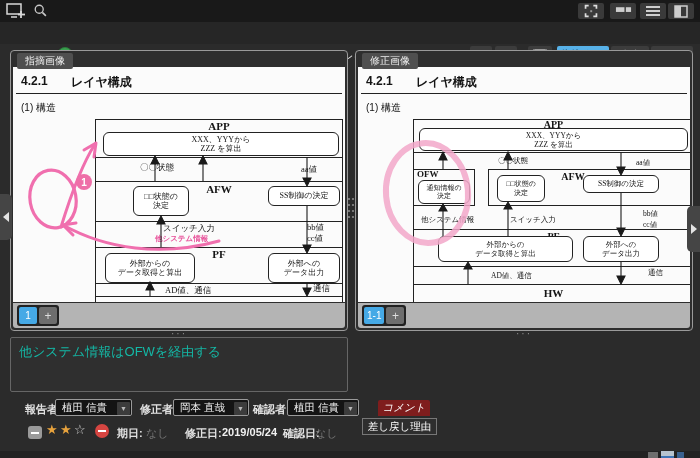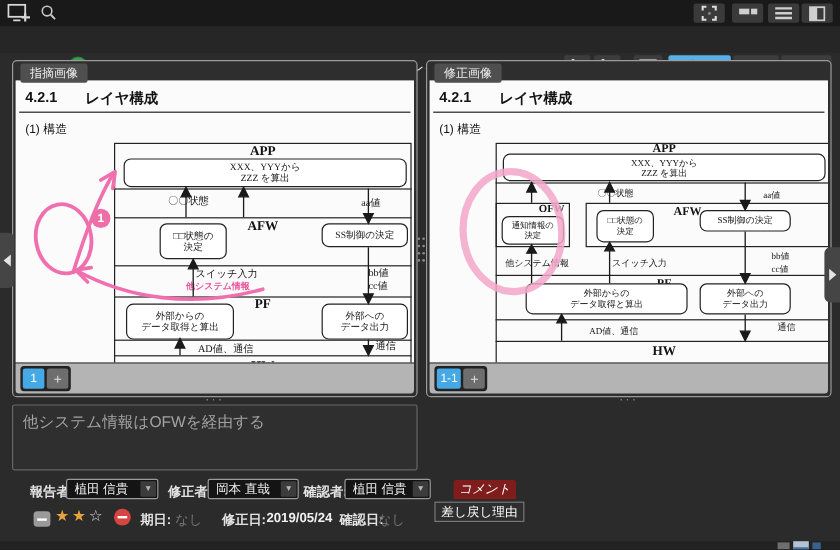--- a/index.html
+++ b/index.html
@@ -54,27 +54,27 @@
   .pgbtn{min-width:18px;height:17px;background:#45a9e6;color:#fff;font-size:10px;border-radius:2px;
          display:flex;align-items:center;justify-content:center;padding:0 3px;font-family:"Liberation Sans",sans-serif;}
   .plusbtn{width:18px;height:17px;background:#6e6e6e;color:#ddd;font-size:12px;border-radius:2px;
            display:flex;align-items:center;justify-content:center;}
   .actbtn{width:24px;height:17px;background:#4a4a4a;border:1px solid #7a7a7a;border-radius:2px;
           display:flex;align-items:center;justify-content:center;color:#fff;font-size:10px;}
   .actbtn.done{width:36px;font-weight:bold;}
   
   .hdots{position:absolute;top:328px;width:338px;text-align:center;color:#8f8f8f;font-size:10px;letter-spacing:2px;}
   .note{position:absolute;top:337px;width:338px;height:55px;border:1px solid #666;background:#2f2f2f;
-        border-radius:2px;color:#a3a3a3;font-size:13px;padding:5px 8px;}
+        border-radius:2px;color:#14b8a6;font-size:13px;padding:5px 8px;}
   
   .flabel{position:absolute;font-size:11px;font-weight:bold;color:#e2e2e2;white-space:nowrap;}
   .fvalue{position:absolute;font-size:11px;font-weight:bold;color:#f0f0f0;white-space:nowrap;}
   .fmuted{position:absolute;font-size:11px;color:#757575;white-space:nowrap;}
   .sel{position:absolute;top:399px;height:17px;background:#141414;border:1px solid #9a9a9a;border-radius:2px;
-       color:#f0f0f0;font-size:10.5px;display:flex;align-items:center;padding:0 1px 0 6px;}
+       color:#f0f0f0;font-size:10.5px;display:flex;align-items:flex-end;padding:0 1px 0 6px;}
   .sel .car{margin-left:auto;width:13px;height:13px;background:#3c3c3c;border-radius:1px;color:#b8b8b8;
             font-size:7px;display:flex;align-items:center;justify-content:center;}
   .sel .val{overflow:hidden;white-space:nowrap;}
   .sq-icon{position:absolute;left:28px;top:426px;width:14px;height:13px;background:#9a9a9a;border-radius:3px;
            display:flex;align-items:center;justify-content:center;}
   .sq-icon i{display:block;width:8px;height:2px;background:#fff;}
   .star{position:absolute;top:422px;font-size:13px;}
   .s-gold{color:#e8a33d;}
   .s-dim{color:#cfcfcf;}
   .ban-icon{position:absolute;left:95px;top:424px;width:14px;height:14px;border-radius:50%;background:#d64541;
@@ -275,21 +275,21 @@
 
         <div class="bandlbl" style="left:0;top:0;width:281px;font-size:10px;">APP</div>
         <div class="box" style="left:6px;top:9px;width:269px;height:23px;font-size:7.5px;line-height:9px;">
           <span>XXX、YYYから</span>
           <span>ZZZ を算出</span>
         </div>
         <span class="dlab small" style="left:85px;top:37px;">〇〇状態</span>
         <span class="dlab small" style="left:223px;top:39px;">aa値</span>
 
         <div class="orect" style="left:0;top:50px;width:62px;height:37px;"></div>
-        <div class="bandlbl" style="left:4px;top:50px;font-size:9px;text-align:left;margin-left:32px;">OFW</div>
+        <div class="bandlbl" style="left:4px;top:50px;font-size:9px;text-align:left;">OFW</div>
         <div class="box" style="left:5px;top:61px;width:52px;height:24px;font-size:7px;line-height:8.5px;">
           <span>通知情報の</span>
           <span>決定</span>
         </div>
 
         <div class="orect" style="left:75px;top:50px;width:206px;height:37px;"></div>
         <div class="bandlbl" style="left:75px;top:52px;width:170px;font-size:10px;">AFW</div>
         <div class="box" style="left:84px;top:56px;width:48px;height:27px;font-size:7px;line-height:8.5px;">
           <span>□□状態の</span>
           <span>決定</span>

